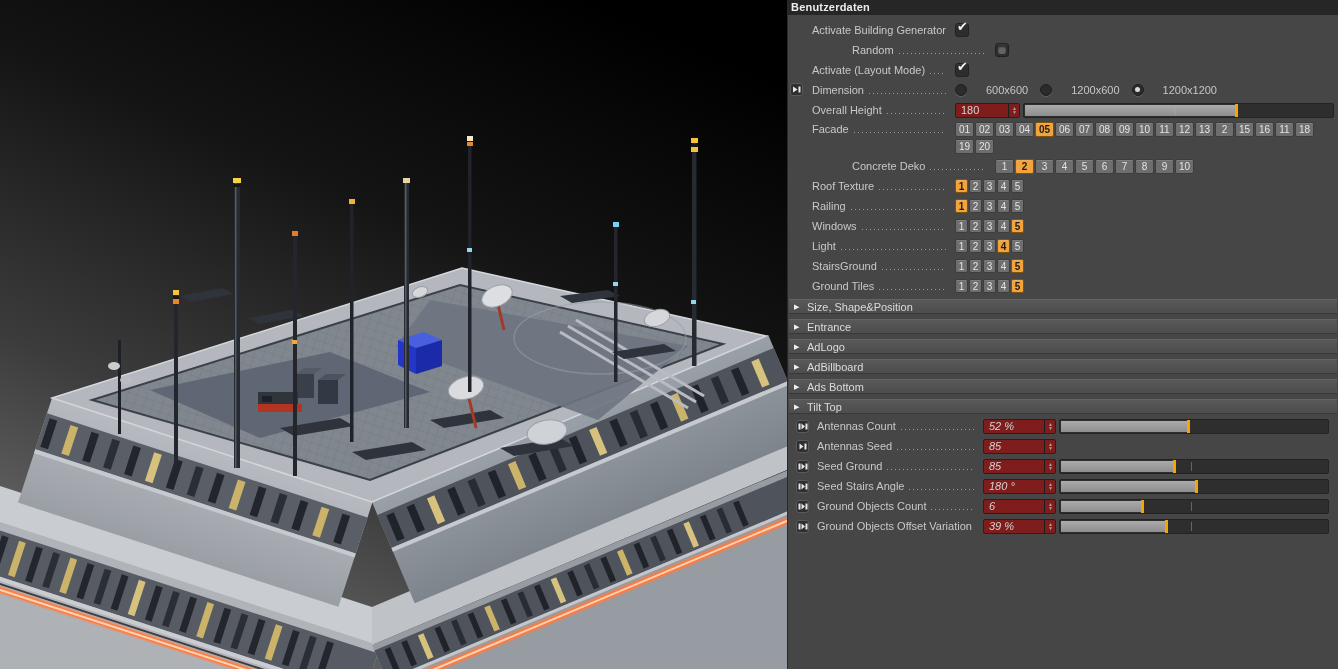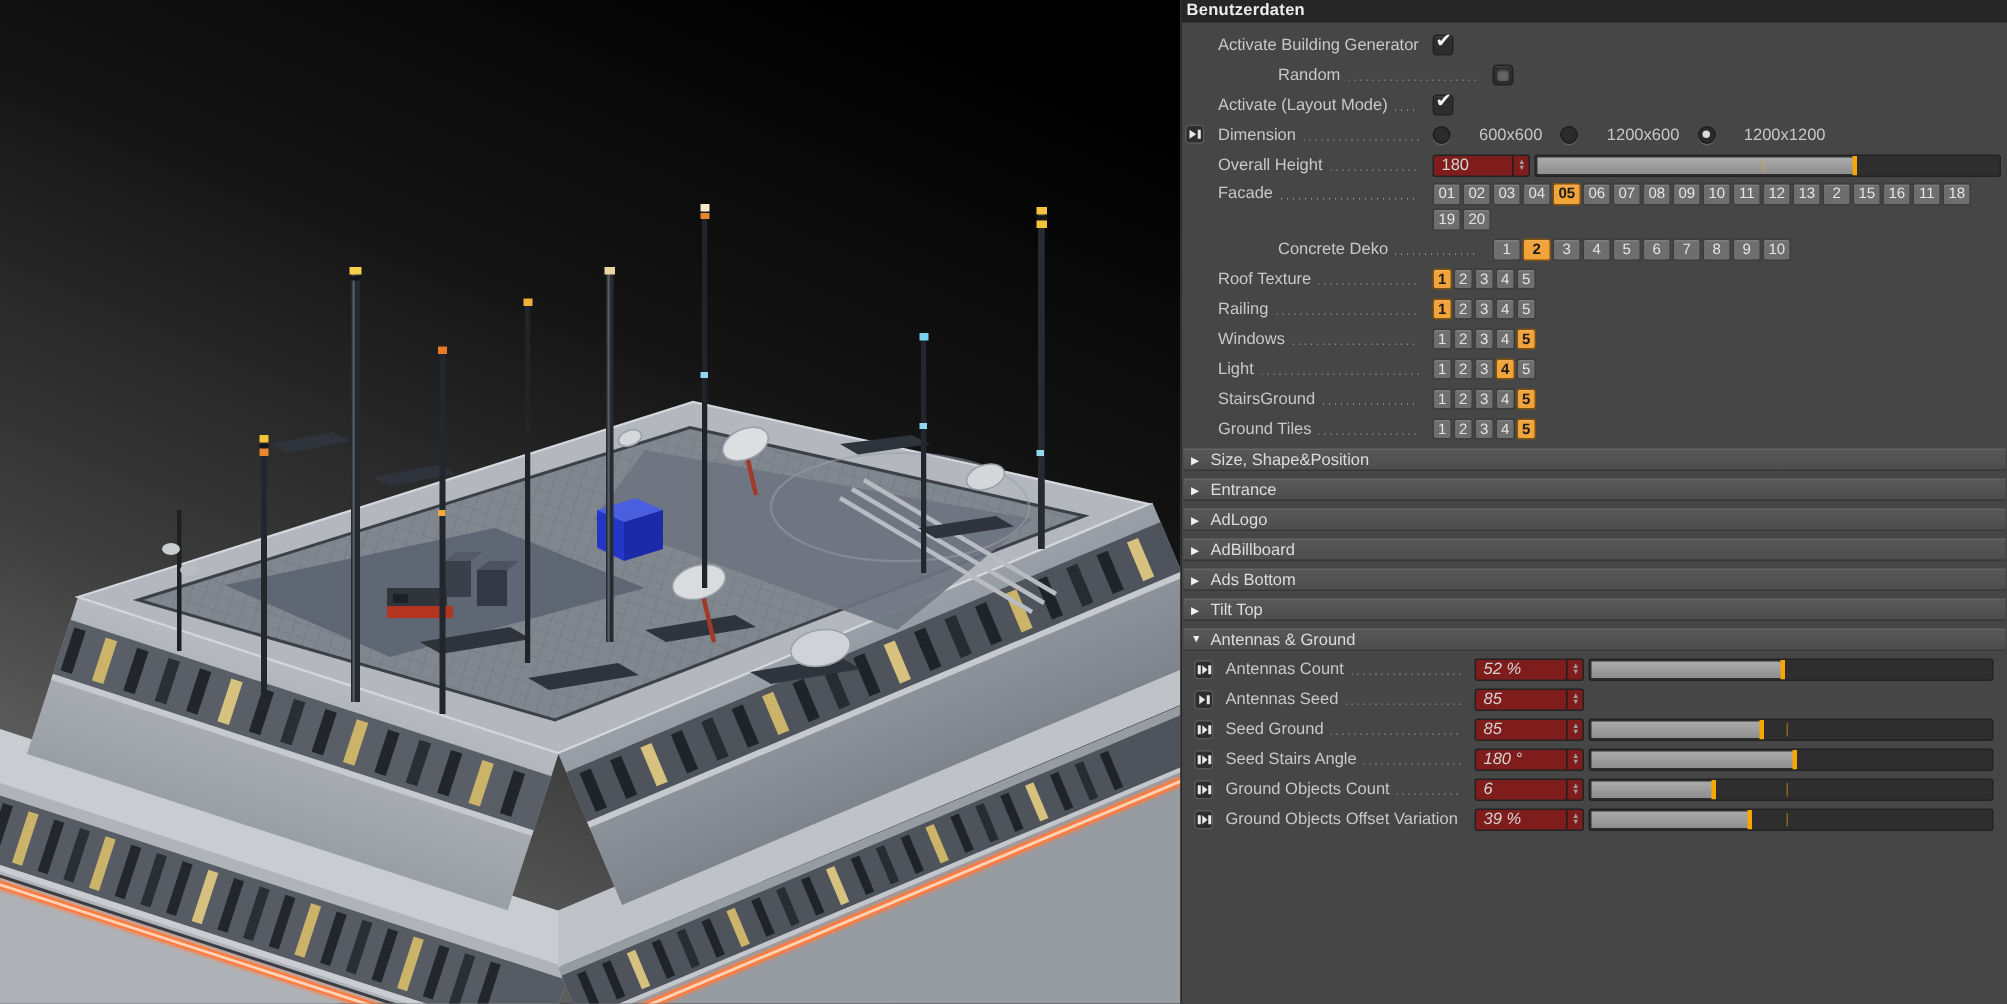--- a/index.html
+++ b/index.html
@@ -574,24 +574,20 @@
     <span>AdBillboard</span>
   </div>
   <div class="sec">
     <span class="tri">▶</span>
     <span>Ads Bottom</span>
   </div>
   <div class="sec">
     <span class="tri">▶</span>
     <span>Tilt Top</span>
   </div>
-  <div class="sec">
-    <span class="tri">▼</span>
-    <span>Antennas &amp; Ground</span>
-  </div>
 
   <div class="row arow">
     <span class="ud-icon"><svg width="13" height="13">
           <rect x="0.5" y="0.5" width="12" height="12" rx="2.5" fill="#2e2e2e" stroke="#5a5a5a"></rect>
           <rect x="2.5" y="3.5" width="2" height="6" fill="#e8e8e8"></rect>
           <polygon points="5.5,3.5 5.5,9.5 9,6.5" fill="#e8e8e8"></polygon>
           <rect x="9.5" y="3.5" width="2" height="6" fill="#e8e8e8"></rect>
         </svg></span>
     <span class="lblcol a">
         <span class="lbl">Antennas Count</span>

